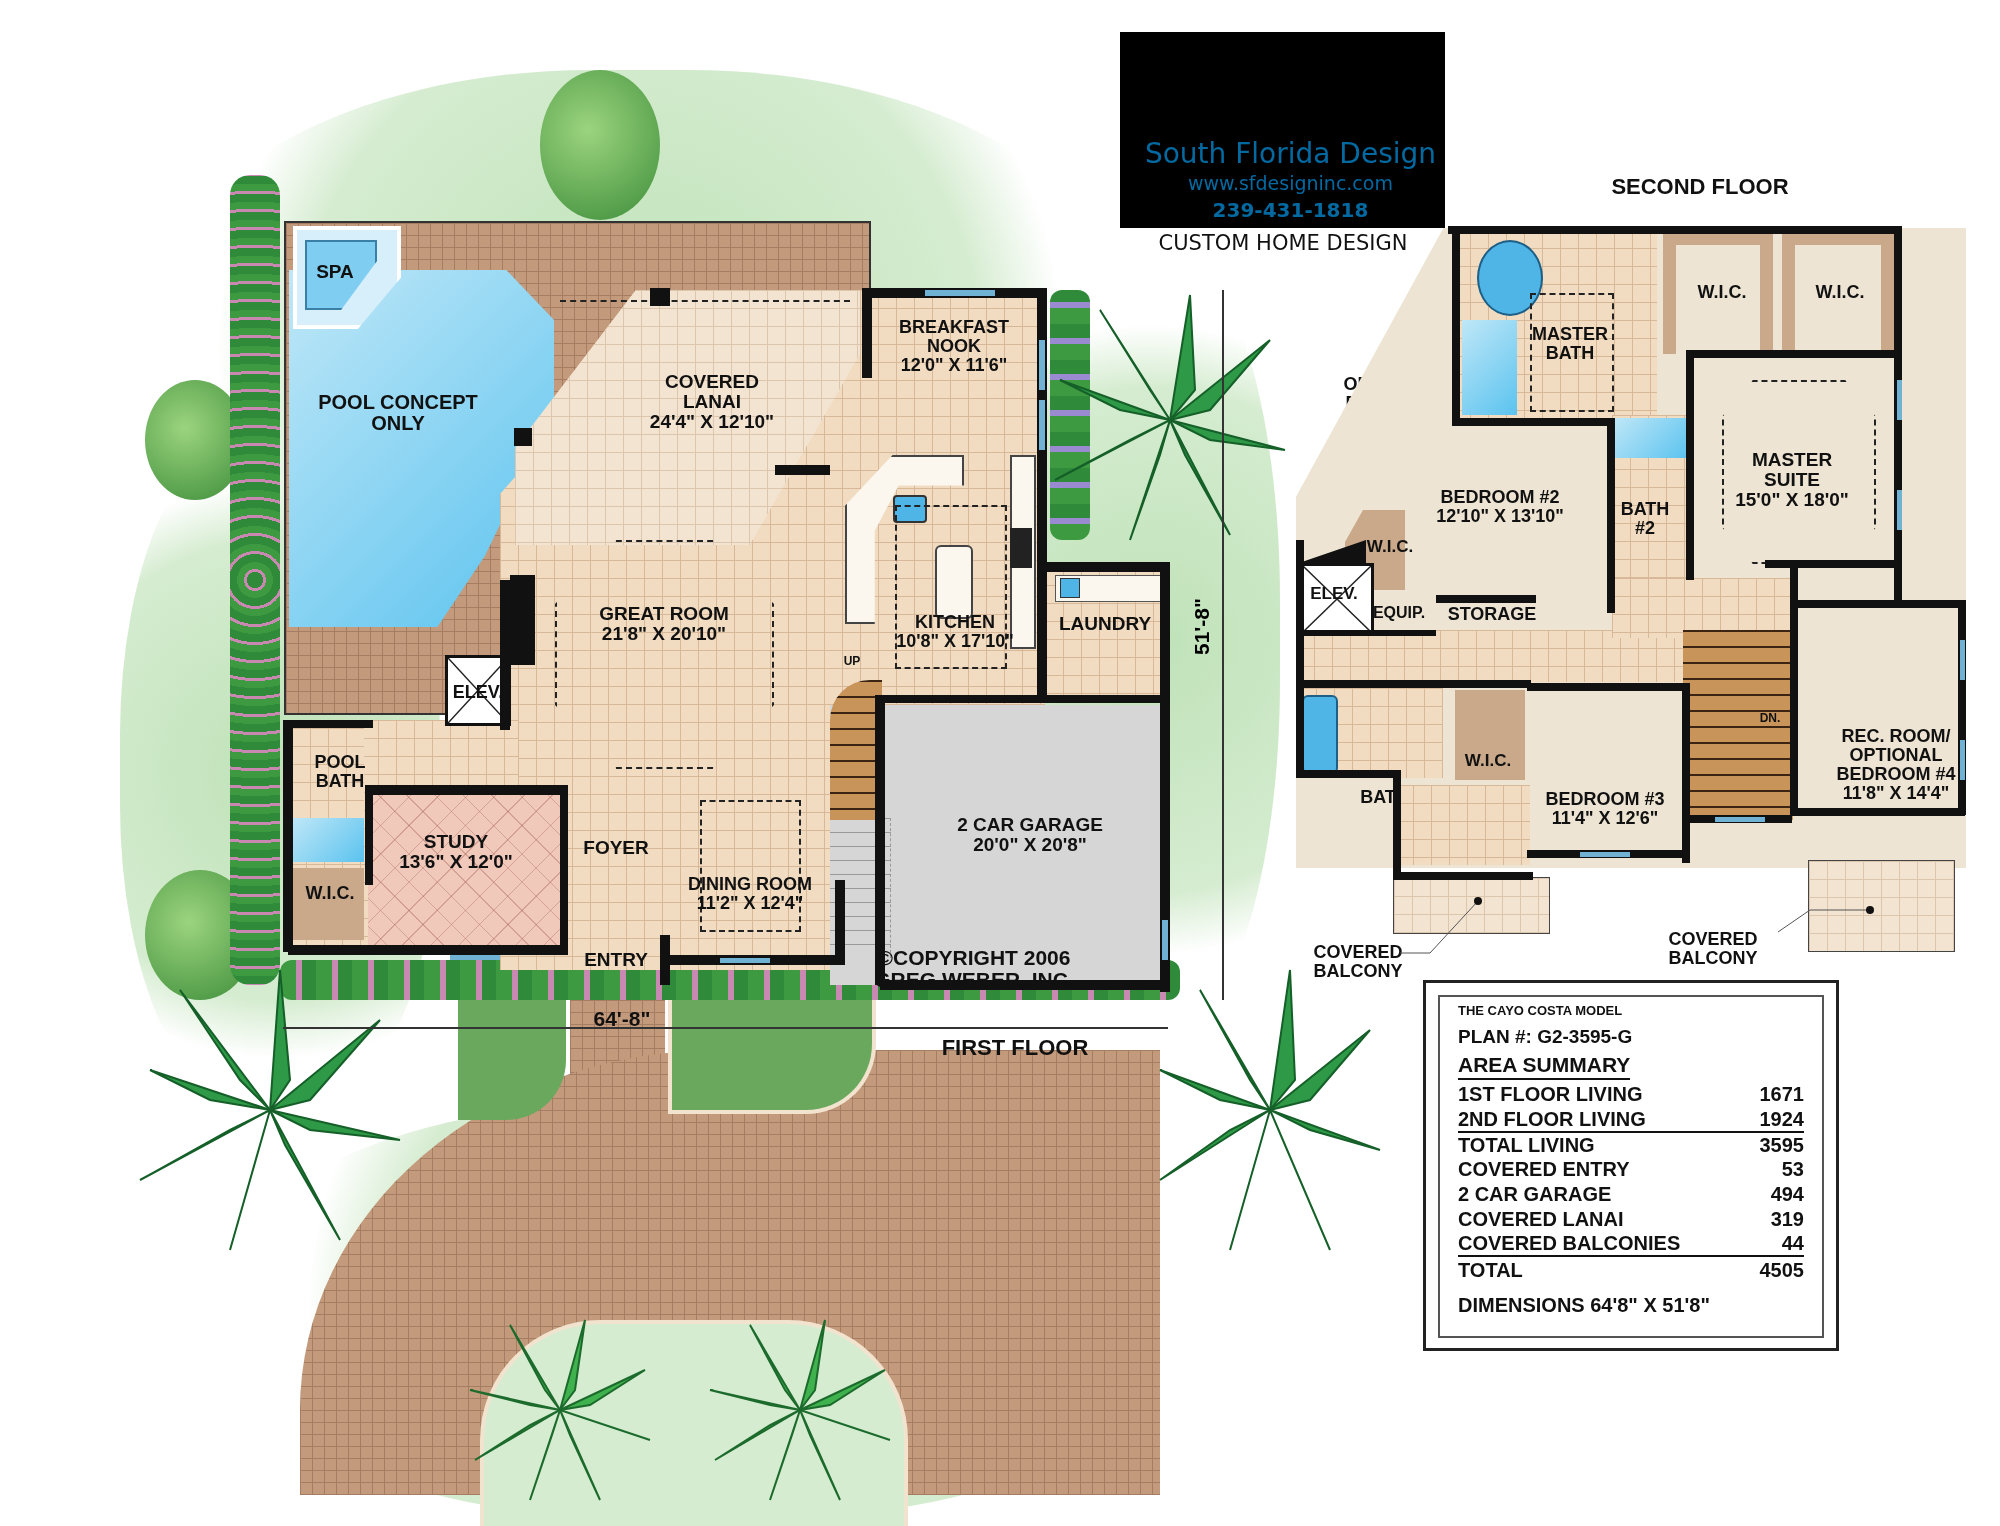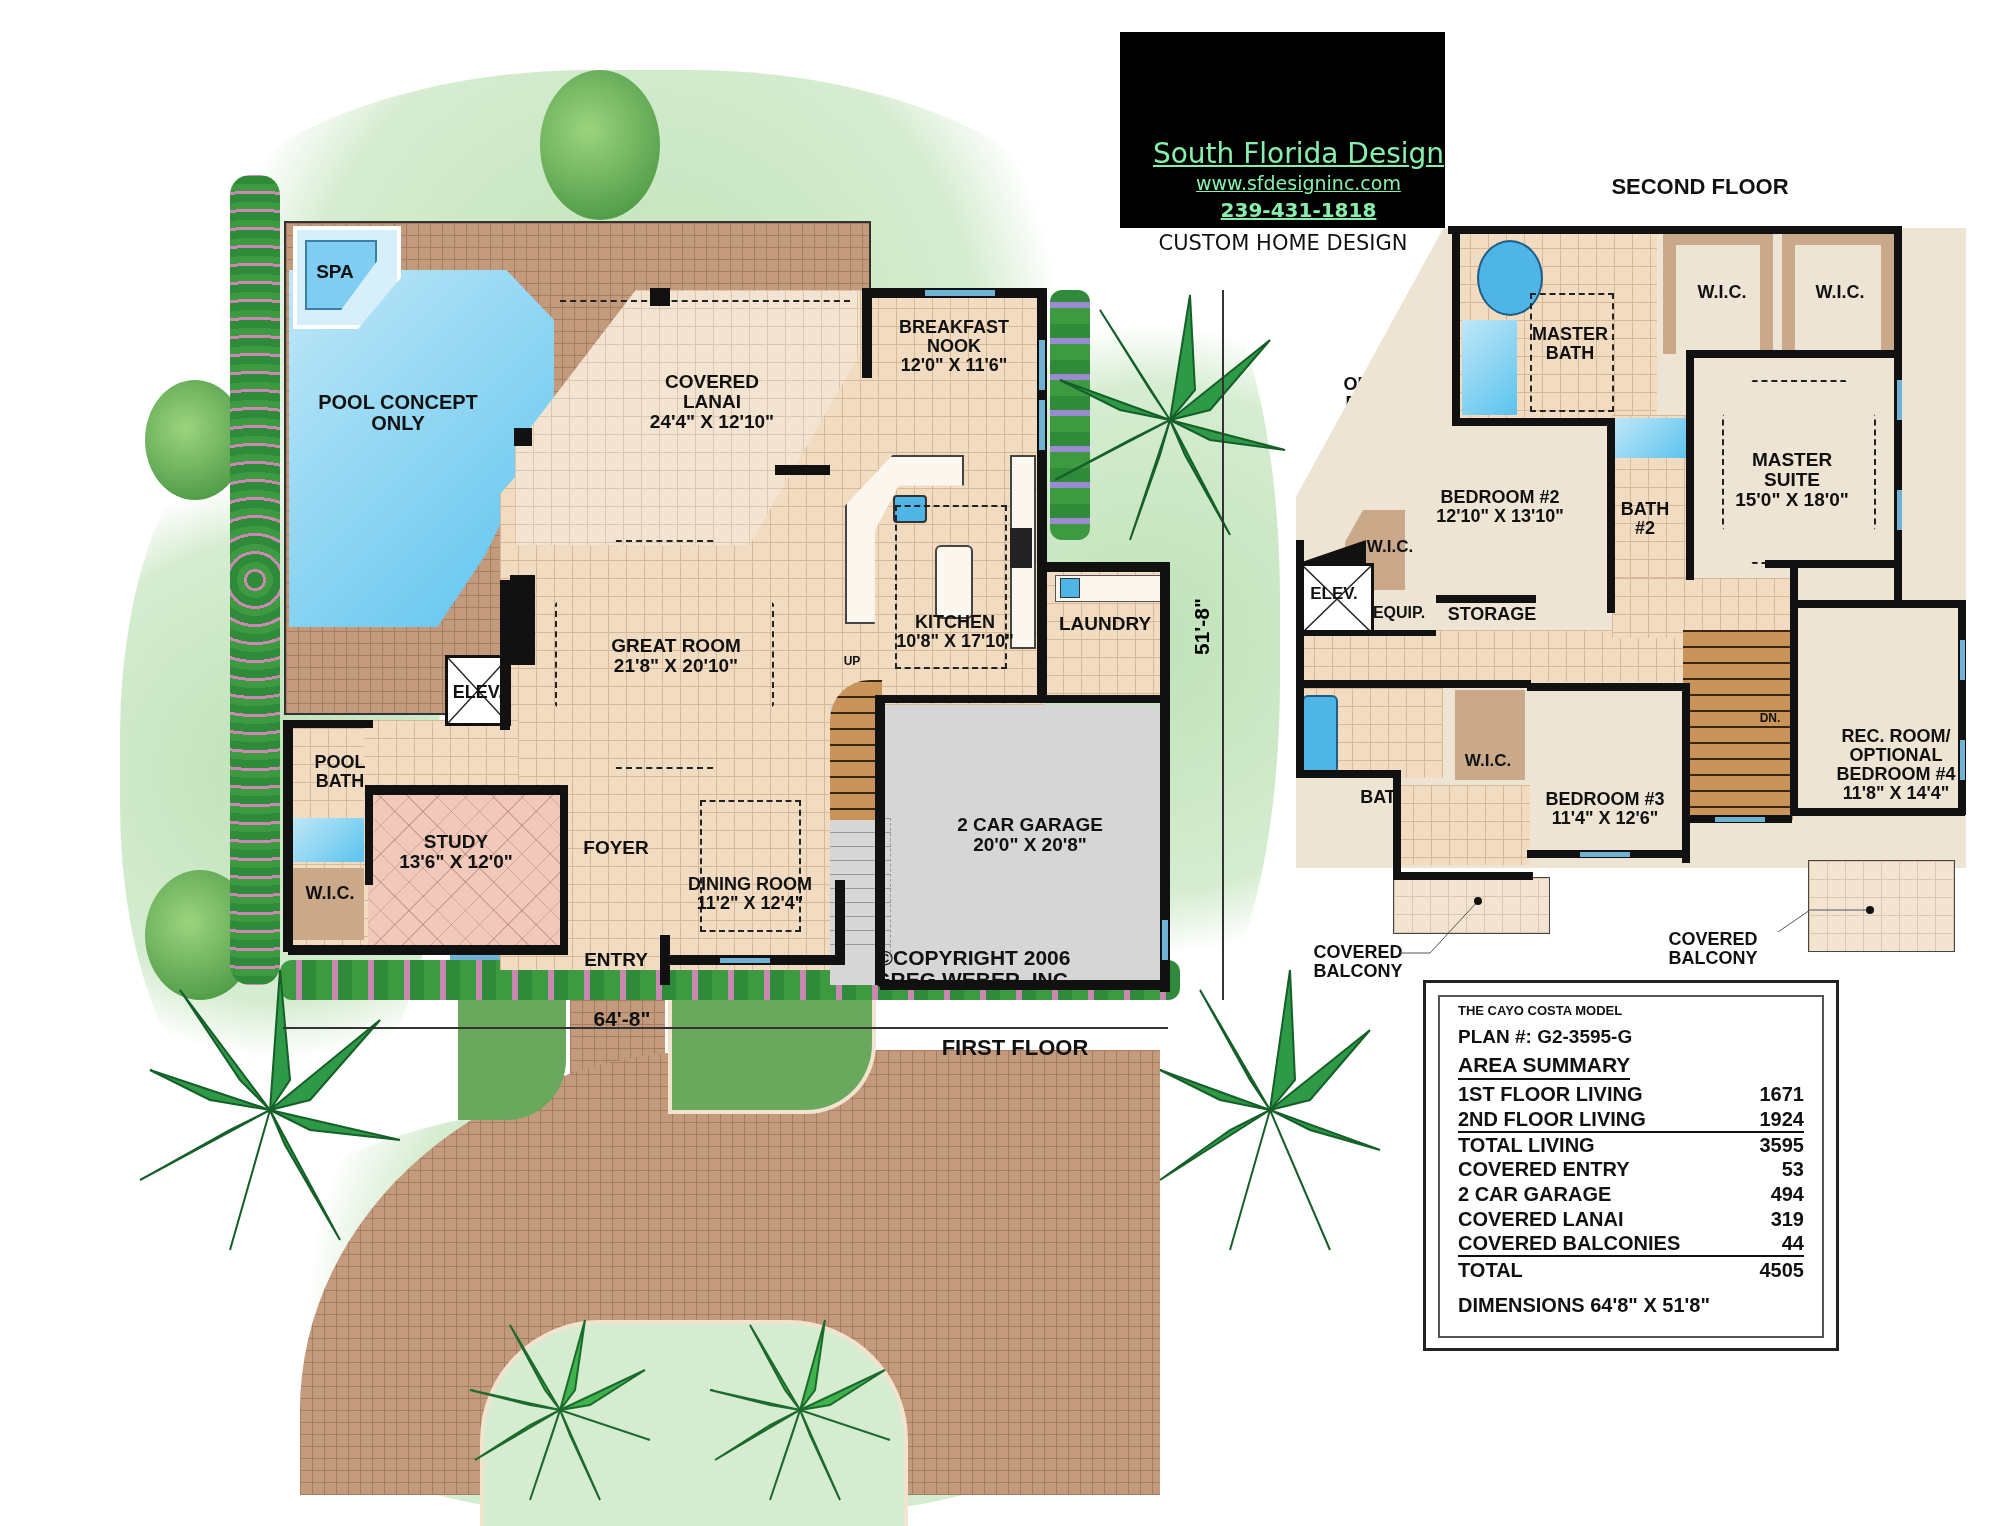--- a/index.html
+++ b/index.html
@@ -30,21 +30,21 @@
   .closet { background:#c9a98a; }
   .dash { position:absolute; border:2px dashed #222; }
   .elev { position:absolute; background:#fff; border:3px solid #111; }
   .elev svg { position:absolute; left:0; top:0; width:100%; height:100%; }
   .grass { position:absolute; border-radius:45%; background:radial-gradient(circle, #bfe2b8 0%, #d5ecd0 60%, rgba(213,236,208,0) 75%); }
   .palm { position:absolute; }
   .logo-box { position:absolute; left:1120px; top:32px; width:325px; height:196px; background:#000; }
   .logo-red { position:absolute; left:67px; top:0; width:186px; height:95px; background:#e21d22; }
   .logo-mark { position:absolute; left:0; top:0; width:100%; text-align:center; font-size:86px; line-height:95px;
                color:#000; font-family:"Liberation Sans", sans-serif; font-weight:normal; letter-spacing:-4px; }
-  .logo-name { position:absolute; left:16px; width:100%; text-align:center; color:#86efac; font-family:"DejaVu Sans", sans-serif;text-decoration:underline; }
+  .logo-name { position:absolute; left:8px; width:100%; text-align:center; color:#0369a1; font-family:"DejaVu Sans", sans-serif; }
   .summary-outer { position:absolute; left:1423px; top:980px; width:410px; height:365px; border:3px solid #222; background:#fff; }
   .summary-inner { position:absolute; left:12px; top:12px; right:12px; bottom:10px; border:2px solid #555; }
   .sum-row { position:absolute; left:18px; right:18px; font-weight:bold; font-size:20px; color:#111; }
   .sum-row .v { position:absolute; right:0; top:0; }
   .dimline { position:absolute; background:#333; }
 </style>
 </head>
 <body>
 
 <div>
@@ -222,21 +222,21 @@
   <div class="lbl" style="left:712px;top:372px;font-size:19px;">
     <span class="n">COVERED</span>
     <span class="n">LANAI</span>
     <span class="n">24'4" X 12'10"</span>
   </div>
   <div class="lbl" style="left:954px;top:318px;font-size:18px;">
     <span class="n">BREAKFAST</span>
     <span class="n">NOOK</span>
     <span class="n">12'0" X 11'6"</span>
   </div>
-  <div class="lbl" style="left:664px;top:636px;font-size:19px;margin-left:12px;">
+  <div class="lbl" style="left:664px;top:604px;font-size:19px;">
     <span class="n">GREAT ROOM</span>
     <span class="n">21'8" X 20'10"</span>
   </div>
   <div class="lbl" style="left:955px;top:613px;font-size:18px;">
     <span class="n">KITCHEN</span>
     <span class="n">10'8" X 17'10"</span>
   </div>
   <div class="lbl" style="left:1105px;top:614px;font-size:19px;">LAUNDRY</div>
   <div class="lbl" style="left:478px;top:683px;font-size:18px;">ELEV.</div>
   <div class="lbl" style="left:340px;top:753px;font-size:18px;">

